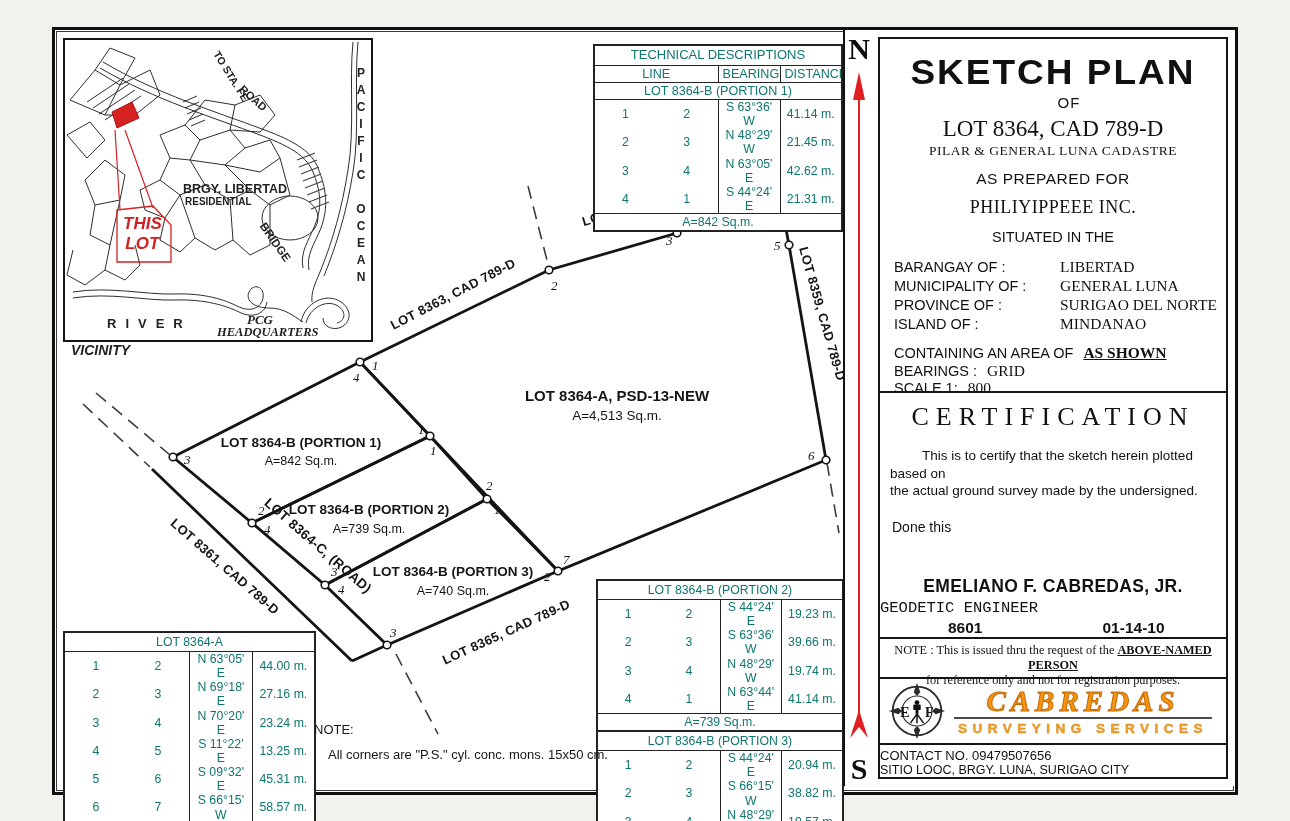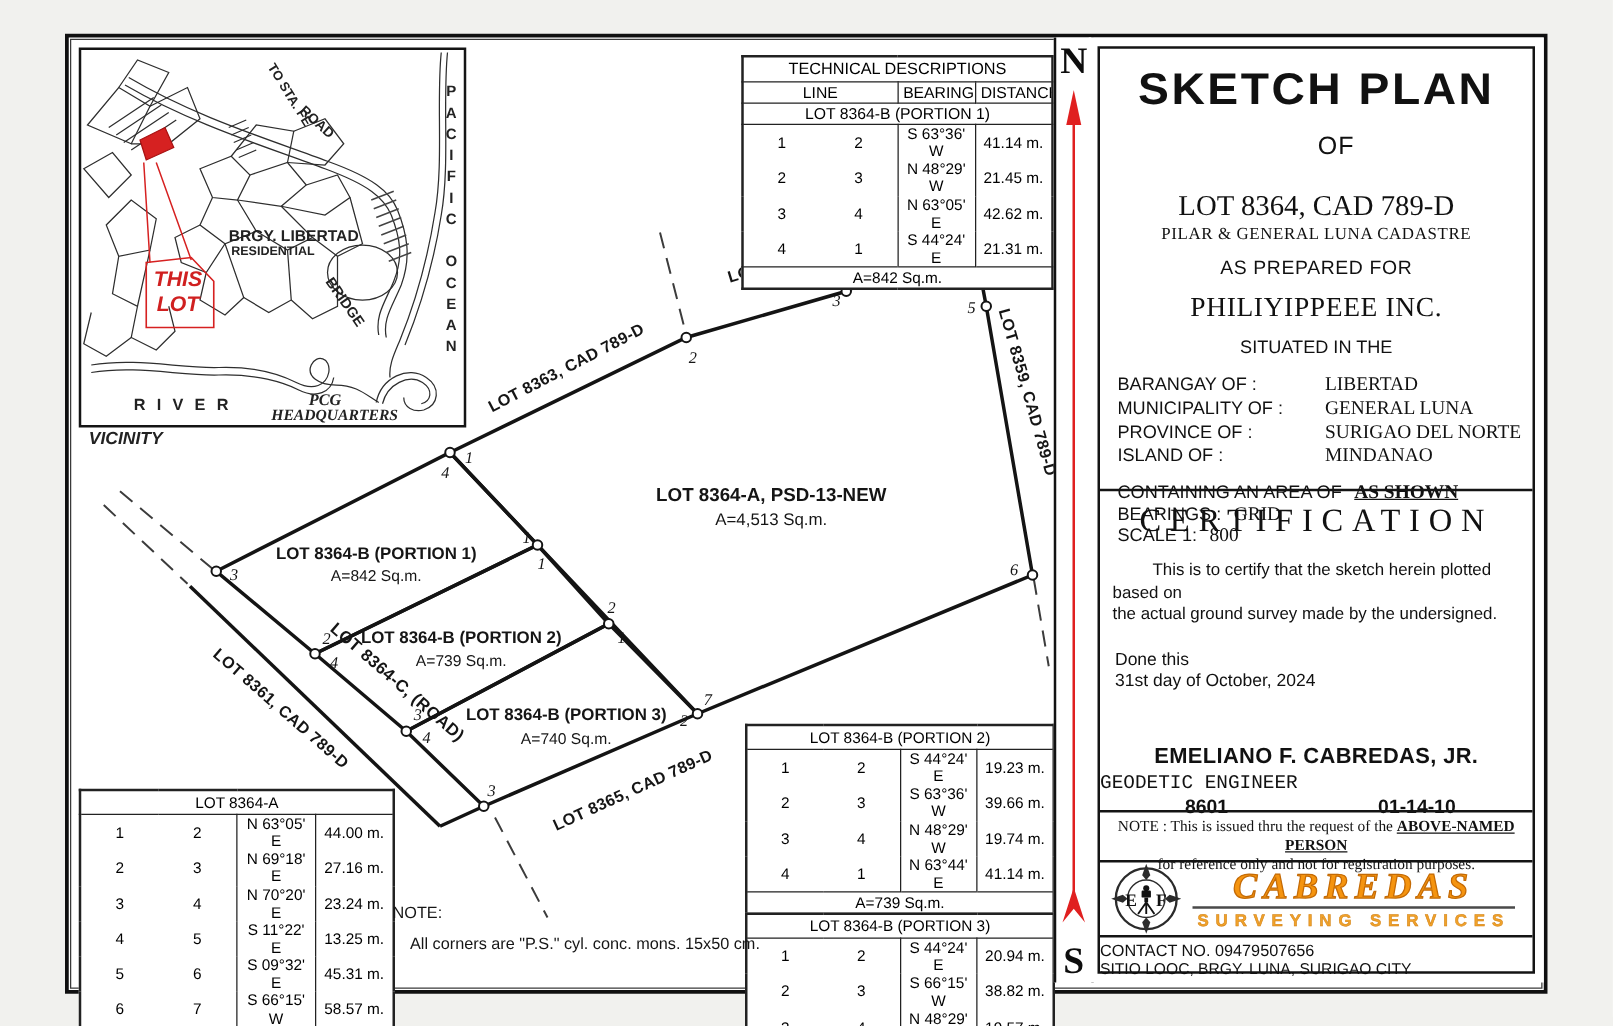--- a/index.html
+++ b/index.html
@@ -39,21 +39,21 @@
   .cl{font:bold 13.5px "Liberation Sans",sans-serif;text-anchor:middle;}
   .cla{font:12.5px "Liberation Sans",sans-serif;text-anchor:middle;}
   .clbig{font:bold 15px "Liberation Sans",sans-serif;text-anchor:middle;}
   .clbiga{font:13.5px "Liberation Sans",sans-serif;text-anchor:middle;}
 
   .sketch-note{position:absolute;font-size:13px;color:#161616;white-space:nowrap;}
 
   
   .tblwrap{position:absolute;background:#fff;}
   table.tbl{border-collapse:collapse;background:#fff;width:100%;table-layout:fixed;
-            font-size:12.3px;color:#000000;}
+            font-size:12.3px;color:#0f766e;}
   table.tbl td{padding:0 4px;height:16px;line-height:1.15;text-align:center;overflow:hidden;}
   table.tbl{border:2px solid #222;}
   td.band{border-top:1.6px solid #222;border-bottom:1.6px solid #222;font-size:12.6px;}
   td.cA{width:26px;}
   td.cB{width:30px;border-right:1.6px solid #222;}
   td.cC{border-right:1.6px solid #222;}
   td.cD{width:92px;text-align:right;padding-right:14px;}
   td.hdr{border-bottom:1.6px solid #222;font-size:12.6px;}
   td.hl{border-right:1.6px solid #222;}
 
@@ -69,25 +69,25 @@
   .rpanel{position:absolute;left:816px;top:0;width:364px;height:756px;background:#fff;}
   .rinner{position:absolute;inset:7px;border:2px solid #141414;display:flex;flex-direction:column;}
   .sec{position:relative;}
   .s1{height:352px;}
   .s2{height:255px;border-top:2px solid #141414;}
   .s3{height:38px;border-top:2px solid #141414;}
   .s4{height:67px;border-top:2px solid #141414;display:flex;align-items:center;}
   .s5{flex:1;border-top:2px solid #141414;text-align:left;}
   .ctr{text-align:center;}
   .sp-title{font-size:37px;font-weight:800;letter-spacing:2px;margin-top:12px;transform:scaleY(.96);}
-  .sp-of{font-size:20px;margin-top:13px;letter-spacing:1px;padding-left:32px;}
-  .sp-lot{font-family:"Liberation Serif",serif;font-size:23px;margin-top:23px;}
+  .sp-of{font-size:15px;margin-top:1px;letter-spacing:1px;padding-left:32px;}
+  .sp-lot{font-family:"Liberation Serif",serif;font-size:23px;margin-top:5px;}
   .sp-cad{font-family:"Liberation Serif",serif;font-size:13.5px;margin-top:1px;letter-spacing:.5px;}
   .sp-prep{font-size:15.5px;margin-top:11px;letter-spacing:.5px;}
-  .sp-client{font-family:"Liberation Serif",serif;font-size:22px;margin-top:9px;letter-spacing:.5px;}
+  .sp-client{font-family:"Liberation Serif",serif;font-size:18px;margin-top:9px;letter-spacing:.5px;}
   .sp-sit{font-size:14.5px;margin-top:11px;}
   .fields{margin-top:13px;}
   .frow{display:flex;height:18.8px;align-items:center;}
   .flabel{width:166px;padding-left:14px;font-size:14.5px;text-align:left;}
   .fvalue{font-family:"Liberation Serif",serif;font-size:15.5px;text-align:left;}
   .arearow{display:flex;align-items:center;margin-top:11px;height:18px;}
   .area-label{padding-left:14px;font-size:14.5px;}
   .area-value{font-family:"Liberation Serif",serif;font-weight:700;font-size:15.5px;
               margin-left:10px;text-decoration:underline;}
   .brow{display:flex;align-items:center;height:17.5px;}
@@ -464,21 +464,20 @@
     </div>
 
     <div class="sec s2">
       <div class="cert-title">CERTIFICATION</div>
       <div class="cert-body">
         <div class="indent">This is to certify that the sketch herein plotted based on</div>
         <div>the actual ground survey made by the undersigned.</div>
       </div>
       <div class="done">
         <div>Done this</div>
-        <div>31st day of October, 2024</div>
       </div>
       <div class="eng-name">EMELIANO F. CABREDAS, JR.</div>
       <div class="eng-role">GEODETIC ENGINEER</div>
       <div class="eng-lic">
         <span class="lic-no">8601</span>
         <span class="lic-date">01-14-10</span>
       </div>
     </div>
 
     <div class="sec s3 ctr">

